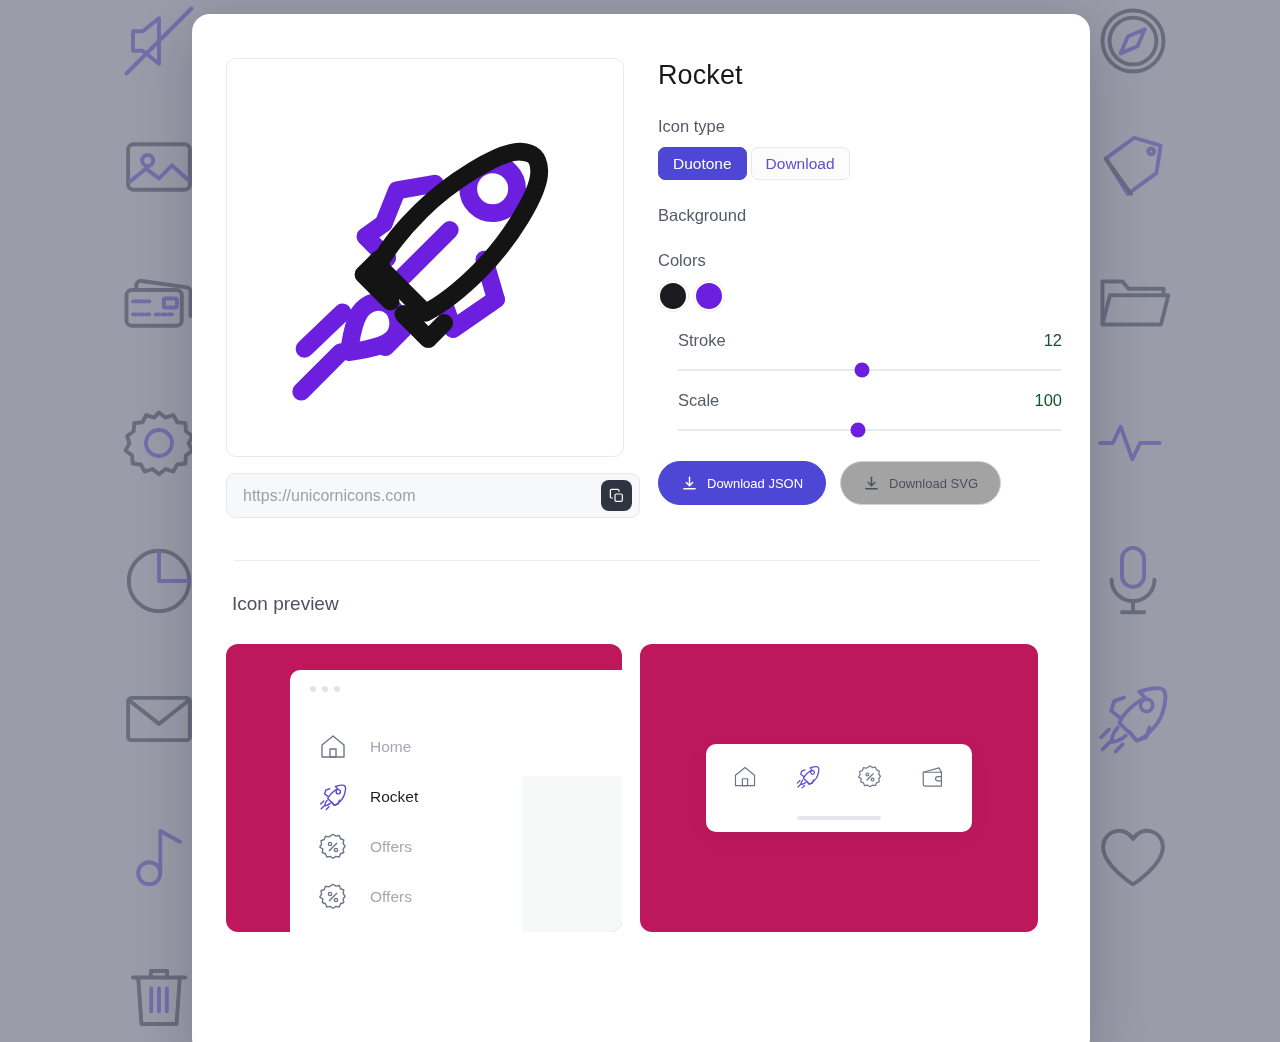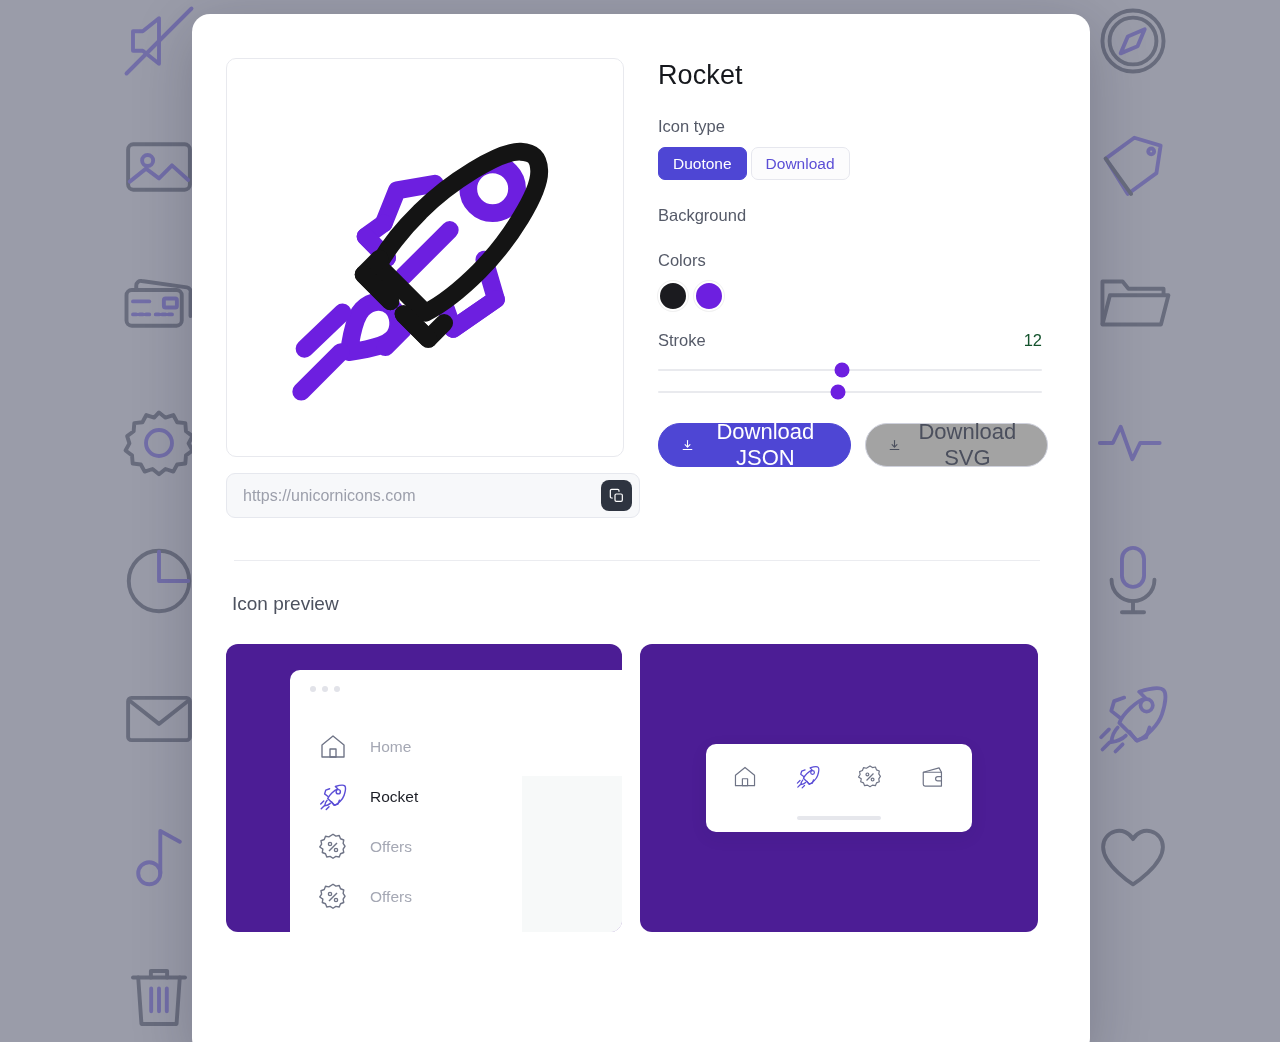--- a/index.html
+++ b/index.html
@@ -124,21 +124,21 @@
     color: #ffffff;
   }
 
   .swatch-row { margin-top: 11px; display: flex; gap: 6px; }
   .swatch {
     width: 30px; height: 30px; border-radius: 50%;
     cursor: pointer; border: 2px solid #fff;
     box-shadow: 0 0 0 1px rgba(0,0,0,.06);
   }
 
-  .slider-block { margin-top: 20px; }
+  .slider-block { margin-top: 20px; margin-left: 20px; }
   .slider-head {
     display: flex; justify-content: space-between; align-items: baseline;
     font-size: 16.5px; color: #555a68;
     width: 384px;
   }
   .slider-val { color: #14532d; }
   .track {
     position: relative;
     margin-top: 19px;
     width: 384px; height: 2px;
@@ -154,21 +154,21 @@
     background: #6d1fe0;
     transform: translate(-50%, -50%);
     cursor: grab;
   }
 
   .dl-row { margin-top: 30px; display: flex; gap: 14px; }
   .dl-btn {
     height: 44px;
     padding: 0 22px;
     border-radius: 22px;
-    font-size: 22px;
+    font-size: 13px;
     font-family: "Liberation Sans", sans-serif;
     display: flex; align-items: center; gap: 9px;
     cursor: pointer;
   }
   .dl-btn svg { width: 17px; height: 17px; }
   .dl-primary { background: #4e46d4; color: #fff; border: 1px solid #4e46d4; }
   .dl-secondary { background: #a3a3a3; color: #4b4f5d; border: 1px solid #cfd1dc; }
 
   
   .divider {
@@ -179,21 +179,21 @@
   .preview-title {
     margin: 32px 0 0 6px;
     font-size: 19px;
     color: #4d525f;
   }
   .preview-grid {
     margin-top: 29px;
     display: flex; gap: 18px;
   }
   .preview-card {
-    background: #4c1d95;
+    background: #be185d;
     border-radius: 12px;
     height: 288px;
     overflow: hidden;
     position: relative;
   }
   .preview-card.left { width: 396px; }
   .preview-card.right { width: 398px; display: flex; align-items: center; justify-content: center; }
 
   
   .desk-mock {
@@ -425,20 +425,24 @@
           <div class="slider-head">
             <span>Stroke</span>
             <span class="slider-val">12</span>
           </div>
           <div class="track">
             <div class="thumb" style="left:48%"></div>
           </div>
         </div>
 
         <div class="slider-block">
+          <div class="slider-head">
+            <span>Scale</span>
+            <span class="slider-val">100</span>
+          </div>
           <div class="track">
             <div class="thumb" style="left:47%"></div>
           </div>
         </div>
 
         <div class="dl-row">
           <button class="dl-btn dl-primary">
             <svg viewBox="0 0 24 24" fill="none" stroke="currentColor" stroke-width="2" stroke-linecap="round" stroke-linejoin="round">
               <path d="M12 3v11"></path>
                 <path d="M7.5 10.5L12 15l4.5-4.5"></path>

